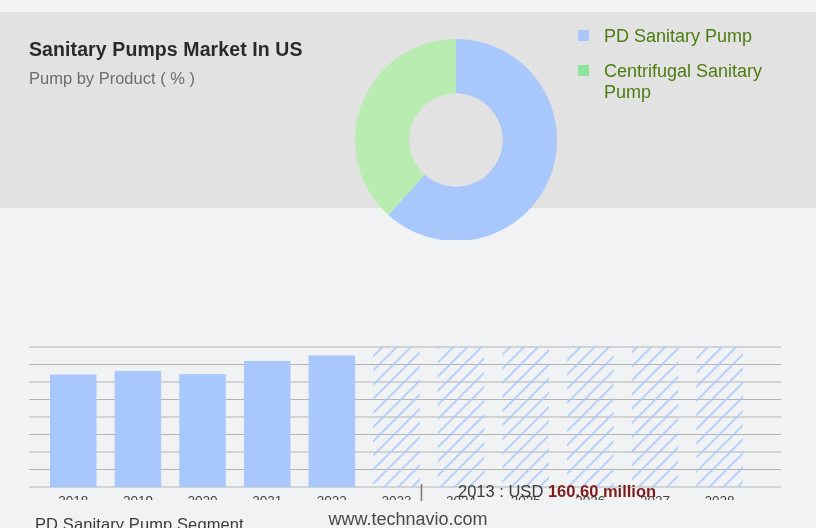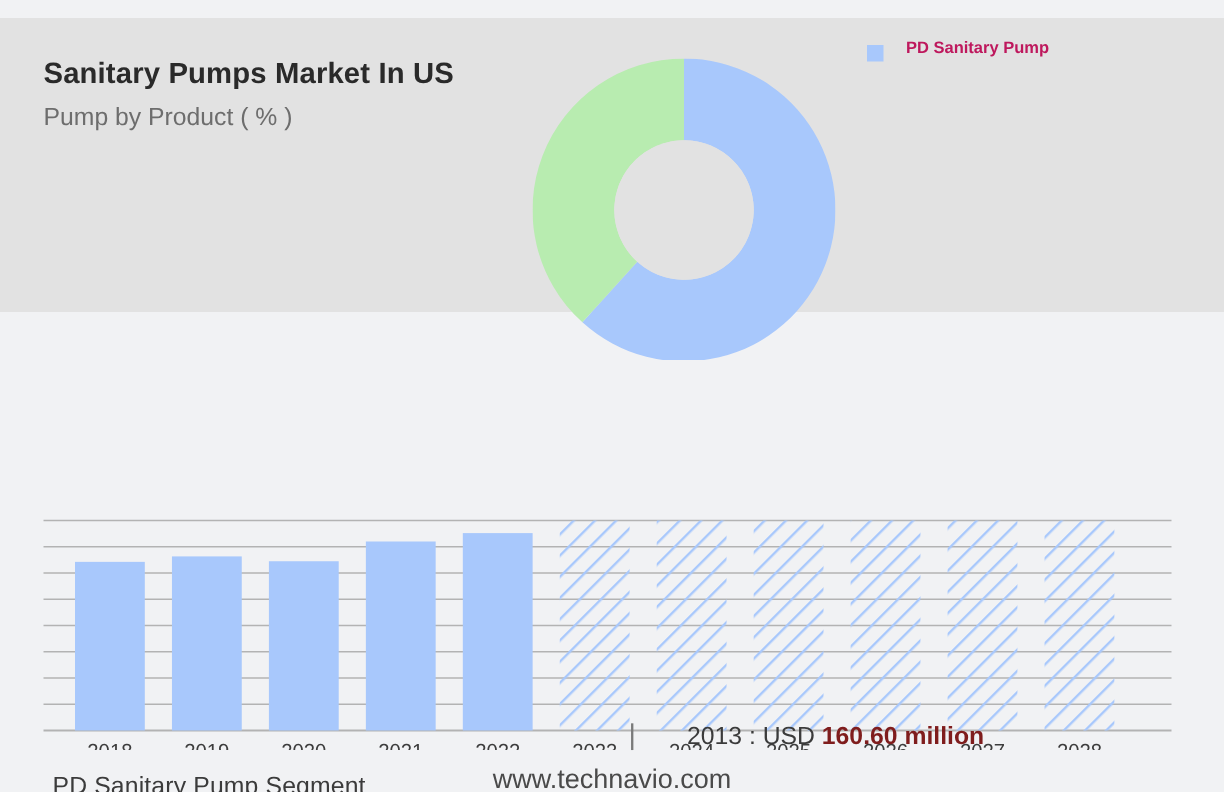--- a/index.html
+++ b/index.html
@@ -69,25 +69,24 @@
     margin-bottom: 14px;
   }
   .legend-swatch {
     width: 11px;
     height: 11px;
     flex: 0 0 11px;
     margin-top: 4px;
     margin-right: 15px;
   }
   .legend-label {
-    font-size: 11px;
-    color: #be185d;
+    font-size: 18px;
+    color: #4d7c0f;
     line-height: 1.18;
     max-width: 160px;
-    font-weight: bold;
   }
 
   
   #bottom-panel {
     position: absolute;
     left: 0; top: 240px;
     width: 816px;
     height: 288px;
     background: #f1f2f4;
   }
@@ -169,20 +168,24 @@
         <path id="donut-slice-1" fill="#b8ecb0" d="M 33.260756769791286 175.91591904661266 A 101 101 0 0 1 100.99999999999999 0 L 100.99999999999999 54.54 A 46.46 46.46 0 0 0 69.83994811410399 135.4613227614418 Z"></path>
       </g>
       <circle cx="101" cy="101" r="46.5" fill="#e2e2e2"></circle>
     </svg>
   </div>
 
   <div id="legend">
     <div class="legend-item">
       <span class="legend-swatch" style="background:#a8c8fc"></span>
       <span class="legend-label">PD Sanitary Pump</span>
+    </div>
+    <div class="legend-item">
+      <span class="legend-swatch" style="background:#8fe39a"></span>
+      <span class="legend-label">Centrifugal Sanitary Pump</span>
     </div>
   </div>
 
 </div>
 
 <div id="bottom-panel">
 
   <div id="bar-area">
     <svg id="bar-svg" width="816" height="210" viewBox="0 0 816 210">
       <defs>

